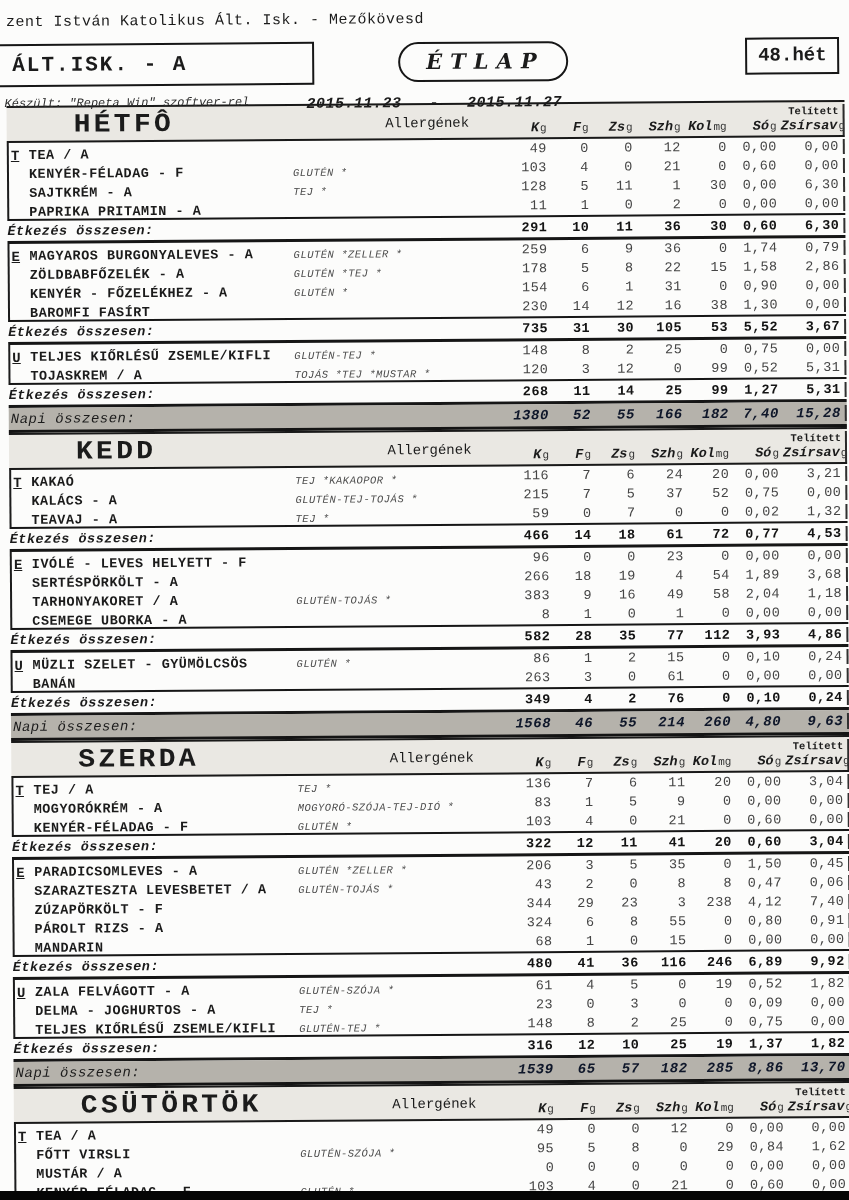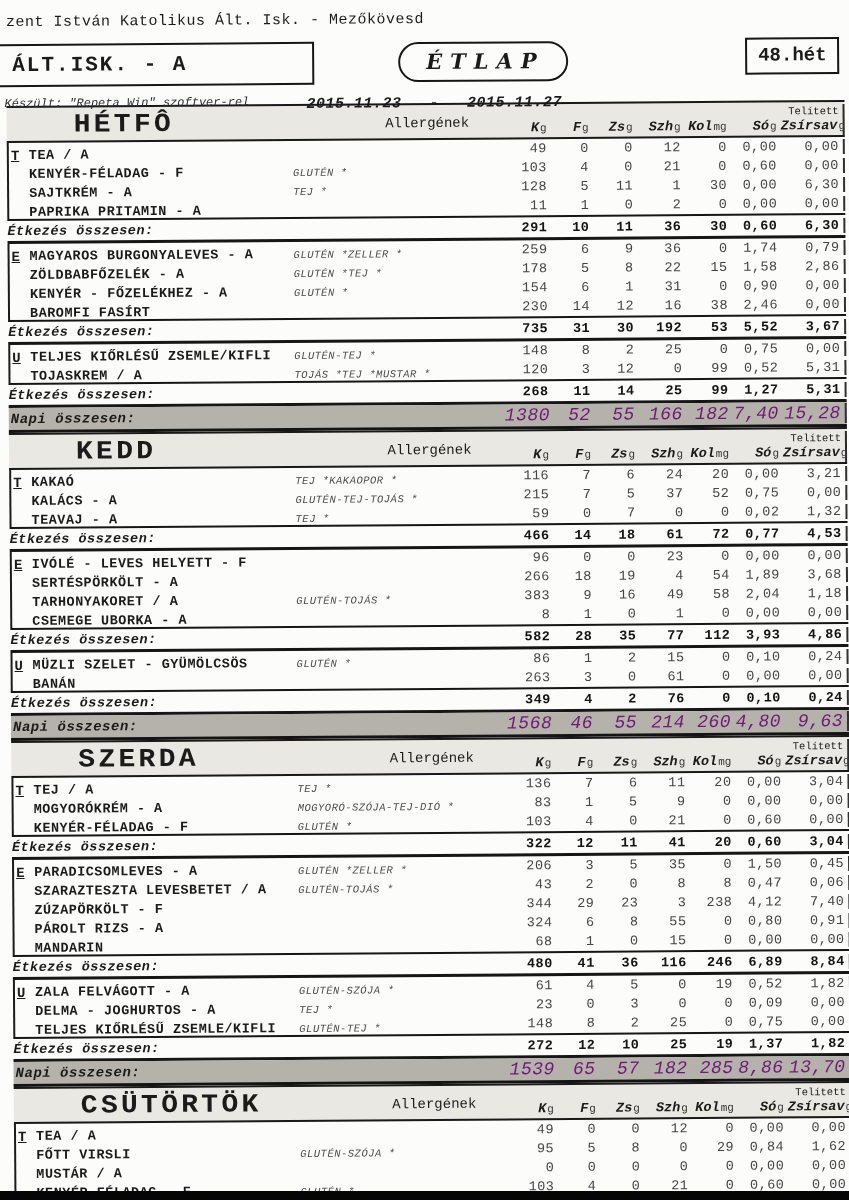--- a/index.html
+++ b/index.html
@@ -27,37 +27,37 @@
   
   .day-band{display:flex;background:#eae8e3;border-top:2px solid #191919;border-bottom:2px solid #191919;
     height:33px;align-items:flex-end;}
   .day-name{width:300px;padding-left:62px;font-size:26px;font-weight:bold;letter-spacing:3px;
     line-height:31px;transform:scaleX(1.08);transform-origin:left bottom;white-space:nowrap;}
   .allergens-label{width:160px;text-align:center;font-size:14px;line-height:30px;}
   .band-nums{margin-left:auto;display:flex;align-items:flex-end;border-right:2px solid #2a2a2a;}
   .hcell{text-align:right;padding-right:4px;box-sizing:border-box;}
   .hl{font-weight:bold;font-style:italic;font-size:13.5px;}
   .hu{font-size:11px;color:#333;margin-left:1px;}
-  .over{font-size:10.5px;font-weight:normal;line-height:11px;padding-top:2px;}
+  .over{font-size:10.5px;font-weight:bold;line-height:11px;padding-top:2px;}
   .hline{line-height:17px;}
   
   .meal-rows{border-left:2px solid #1c1c1c;}
   .row{display:flex;height:19px;align-items:center;}
   .code{width:18px;padding-left:2px;font-weight:bold;font-size:14px;text-decoration:underline;position:relative;top:3px;}
   .iname{width:264px;font-weight:bold;font-size:13.5px;letter-spacing:.5px;position:relative;top:3px;white-space:nowrap;}
   .iallerg{width:190px;font-size:10.5px;font-style:italic;color:#4c4c4c;letter-spacing:.5px;position:relative;top:3px;white-space:nowrap;}
   .nums{margin-left:auto;display:flex;border-right:2px solid #303030;}
   .ncell{text-align:right;padding-right:4px;box-sizing:border-box;font-size:13.5px;color:#454545;letter-spacing:.5px;}
   
   .total-row{display:flex;align-items:center;height:20px;border-top:2px solid #161616;border-bottom:3px solid #161616;}
   .total-label{padding-left:0;font-style:italic;font-weight:bold;font-size:13.5px;letter-spacing:.5px;}
   .tnums .ncell{font-weight:bold;color:#141414;}
   .napi-row{display:flex;align-items:center;height:22px;background:#b5b2ab;border-bottom:3px solid #141414;}
-  .napi-label{padding-left:2px;font-style:italic;font-weight:bold;font-size:14px;letter-spacing:.5px;}
-  .nnums .ncell{font-weight:normal;font-style:italic;color:#701a75;font-size:18px;}
+  .napi-label{padding-left:2px;font-style:italic;font-weight:normal;font-size:14px;letter-spacing:.5px;}
+  .nnums .ncell{font-weight:bold;font-style:italic;color:#0f172a;font-size:14px;}
   .scan-bar{position:absolute;left:0;bottom:0;width:849px;height:9px;background:#050505;}
 </style>
 </head>
 <body>
 
 <div class="sheet">
   <div class="hdr">
     <div class="school">zent István Katolikus Ált. Isk. - Mezőkövesd</div>
     <div class="class-box">ÁLT.ISK. - A</div>
     <div class="made">Készült: "Repeta Win" szoftver-rel</div>
@@ -212,32 +212,32 @@
           <div class="row item-row">
             <span class="code"></span>
             <span class="iname">BAROMFI FASÍRT</span>
             <span class="iallerg"></span>
             <div class="nums">
               <span class="ncell c0">230</span>
               <span class="ncell c1">14</span>
               <span class="ncell c2">12</span>
               <span class="ncell c3">16</span>
               <span class="ncell c4">38</span>
-              <span class="ncell c5">2,46</span>
+              <span class="ncell c5">1,30</span>
               <span class="ncell c6">0,00</span>
             </div>
           </div>
         </div>
         <div class="total-row">
           <span class="total-label">Étkezés összesen:</span>
           <div class="nums tnums">
             <span class="ncell c0">735</span>
             <span class="ncell c1">31</span>
             <span class="ncell c2">30</span>
-            <span class="ncell c3">192</span>
+            <span class="ncell c3">105</span>
             <span class="ncell c4">53</span>
             <span class="ncell c5">5,52</span>
             <span class="ncell c6">3,67</span>
           </div>
         </div>
         <div class="meal-rows">
           <div class="row item-row">
             <span class="code">U</span>
             <span class="iname">TELJES KIŐRLÉSŰ ZSEMLE/KIFLI</span>
             <span class="iallerg">GLUTÉN-TEJ *</span>
@@ -660,21 +660,21 @@
         </div>
         <div class="total-row">
           <span class="total-label">Étkezés összesen:</span>
           <div class="nums tnums">
             <span class="ncell c0">480</span>
             <span class="ncell c1">41</span>
             <span class="ncell c2">36</span>
             <span class="ncell c3">116</span>
             <span class="ncell c4">246</span>
             <span class="ncell c5">6,89</span>
-            <span class="ncell c6">8,84</span>
+            <span class="ncell c6">9,92</span>
           </div>
         </div>
         <div class="meal-rows">
           <div class="row item-row">
             <span class="code">U</span>
             <span class="iname">ZALA FELVÁGOTT - A</span>
             <span class="iallerg">GLUTÉN-SZÓJA *</span>
             <div class="nums">
               <span class="ncell c0">61</span>
               <span class="ncell c1">4</span>
@@ -710,21 +710,21 @@
               <span class="ncell c3">25</span>
               <span class="ncell c4">0</span>
               <span class="ncell c5">0,75</span>
               <span class="ncell c6">0,00</span>
             </div>
           </div>
         </div>
         <div class="total-row">
           <span class="total-label">Étkezés összesen:</span>
           <div class="nums tnums">
-            <span class="ncell c0">272</span>
+            <span class="ncell c0">316</span>
             <span class="ncell c1">12</span>
             <span class="ncell c2">10</span>
             <span class="ncell c3">25</span>
             <span class="ncell c4">19</span>
             <span class="ncell c5">1,37</span>
             <span class="ncell c6">1,82</span>
           </div>
         </div>
         <div class="napi-row">
           <span class="napi-label">Napi összesen:</span>

